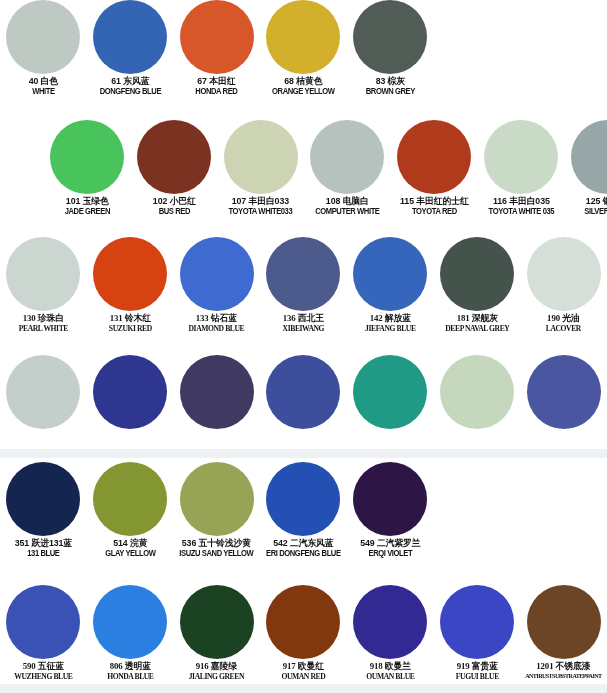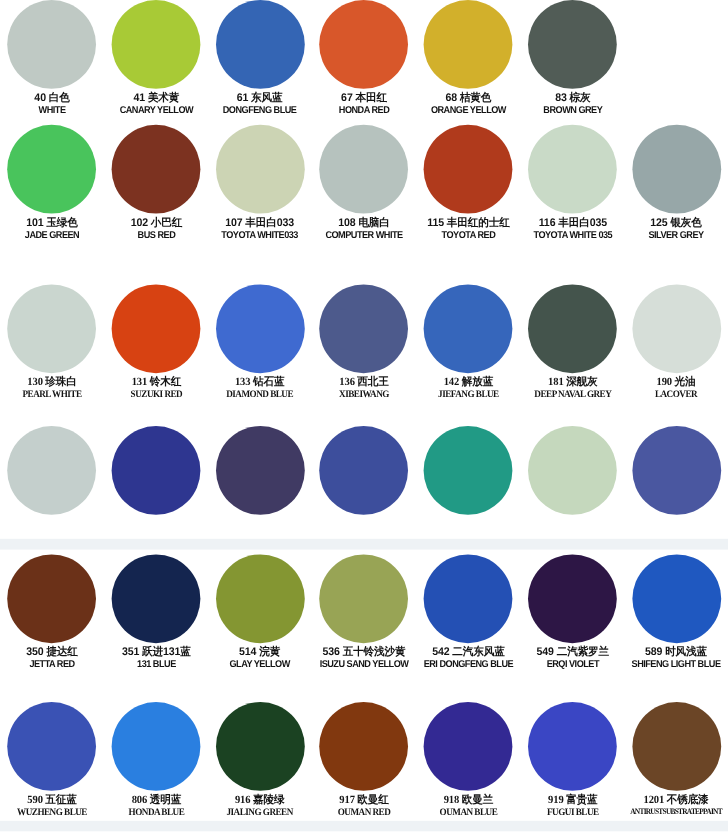--- a/index.html
+++ b/index.html
@@ -98,29 +98,20 @@
           <div class="dot-wrap">
             <span class="dot" style="background: rgb(191, 201, 196);"></span>
           </div>
           <div class="labels">
             <span class="lbl-cn">40 白色</span>
             <span class="lbl-en">WHITE</span>
           </div>
         </div>
         <div class="cell">
           <div class="dot-wrap">
-            <span class="dot" style="background: rgb(168, 202, 54);"></span>
-          </div>
-          <div class="labels">
-            <span class="lbl-cn">41 美术黄</span>
-            <span class="lbl-en">CANARY YELLOW</span>
-          </div>
-        </div>
-        <div class="cell">
-          <div class="dot-wrap">
             <span class="dot" style="background: rgb(52, 101, 180);"></span>
           </div>
           <div class="labels">
             <span class="lbl-cn">61 东风蓝</span>
             <span class="lbl-en">DONGFENG BLUE</span>
           </div>
         </div>
         <div class="cell">
           <div class="dot-wrap">
             <span class="dot" style="background: rgb(216, 87, 42);"></span>
@@ -143,21 +134,21 @@
           <div class="dot-wrap">
             <span class="dot" style="background: rgb(81, 92, 86);"></span>
           </div>
           <div class="labels">
             <span class="lbl-cn">83 棕灰</span>
             <span class="lbl-en">BROWN GREY</span>
           </div>
         </div>
       </div>
     </div>
-    <div class="band" style="top: 104px;">
+    <div class="band" style="top: 120px; padding-left: 44px;">
       <div class="swatch-row">
         <div class="cell">
           <div class="dot-wrap">
             <span class="dot" style="background: rgb(73, 196, 92);"></span>
           </div>
           <div class="labels">
             <span class="lbl-cn">101 玉绿色</span>
             <span class="lbl-en">JADE GREEN</span>
           </div>
         </div>
@@ -320,29 +311,20 @@
           <div class="dot-wrap">
             <span class="dot" style="background: rgb(74, 87, 160);"></span>
           </div>
         </div>
       </div>
     </div>
     <div class="band" style="top: 462px;">
       <div class="swatch-row">
         <div class="cell">
           <div class="dot-wrap">
-            <span class="dot" style="background: rgb(107, 49, 24);"></span>
-          </div>
-          <div class="labels">
-            <span class="lbl-cn">350 捷达红</span>
-            <span class="lbl-en">JETTA RED</span>
-          </div>
-        </div>
-        <div class="cell">
-          <div class="dot-wrap">
             <span class="dot" style="background: rgb(20, 37, 79);"></span>
           </div>
           <div class="labels">
             <span class="lbl-cn">351 跃进131蓝</span>
             <span class="lbl-en">131 BLUE</span>
           </div>
         </div>
         <div class="cell">
           <div class="dot-wrap">
             <span class="dot" style="background: rgb(132, 150, 50);"></span>
@@ -370,29 +352,20 @@
             <span class="lbl-en">ERI DONGFENG BLUE</span>
           </div>
         </div>
         <div class="cell">
           <div class="dot-wrap">
             <span class="dot" style="background: rgb(45, 22, 69);"></span>
           </div>
           <div class="labels">
             <span class="lbl-cn">549 二汽紫罗兰</span>
             <span class="lbl-en">ERQI VIOLET</span>
-          </div>
-        </div>
-        <div class="cell">
-          <div class="dot-wrap">
-            <span class="dot" style="background: rgb(31, 88, 192);"></span>
-          </div>
-          <div class="labels">
-            <span class="lbl-cn">589 时风浅蓝</span>
-            <span class="lbl-en">SHIFENG LIGHT BLUE</span>
           </div>
         </div>
       </div>
     </div>
     <div class="band" style="top: 585px; font-family: Liberation Serif, serif;">
       <div class="swatch-row">
         <div class="cell">
           <div class="dot-wrap">
             <span class="dot" style="background: rgb(58, 82, 180);"></span>
           </div>

